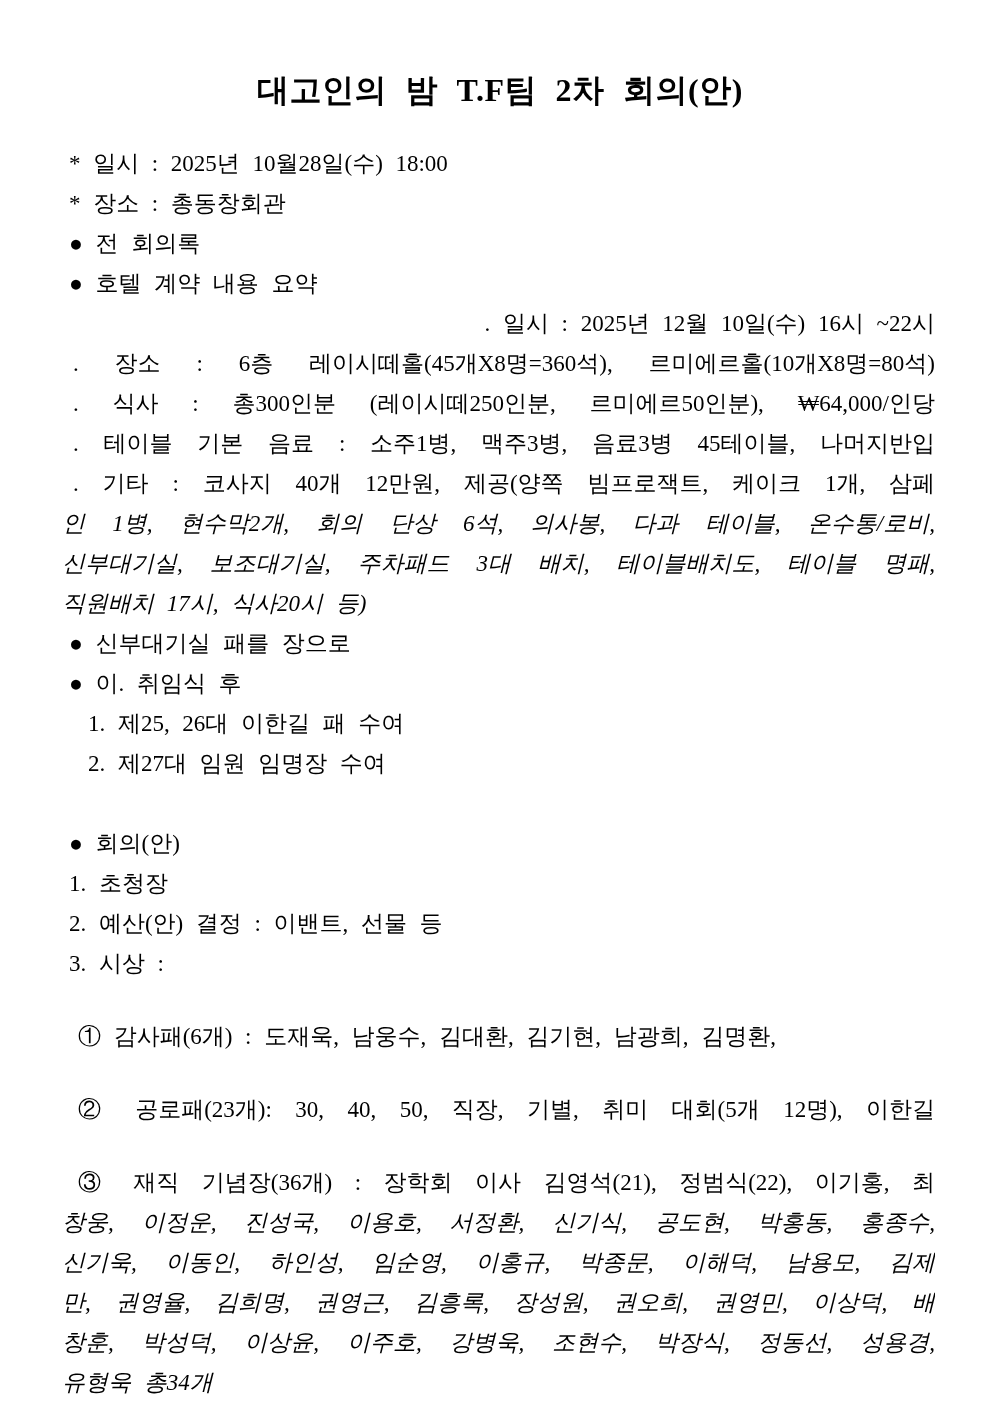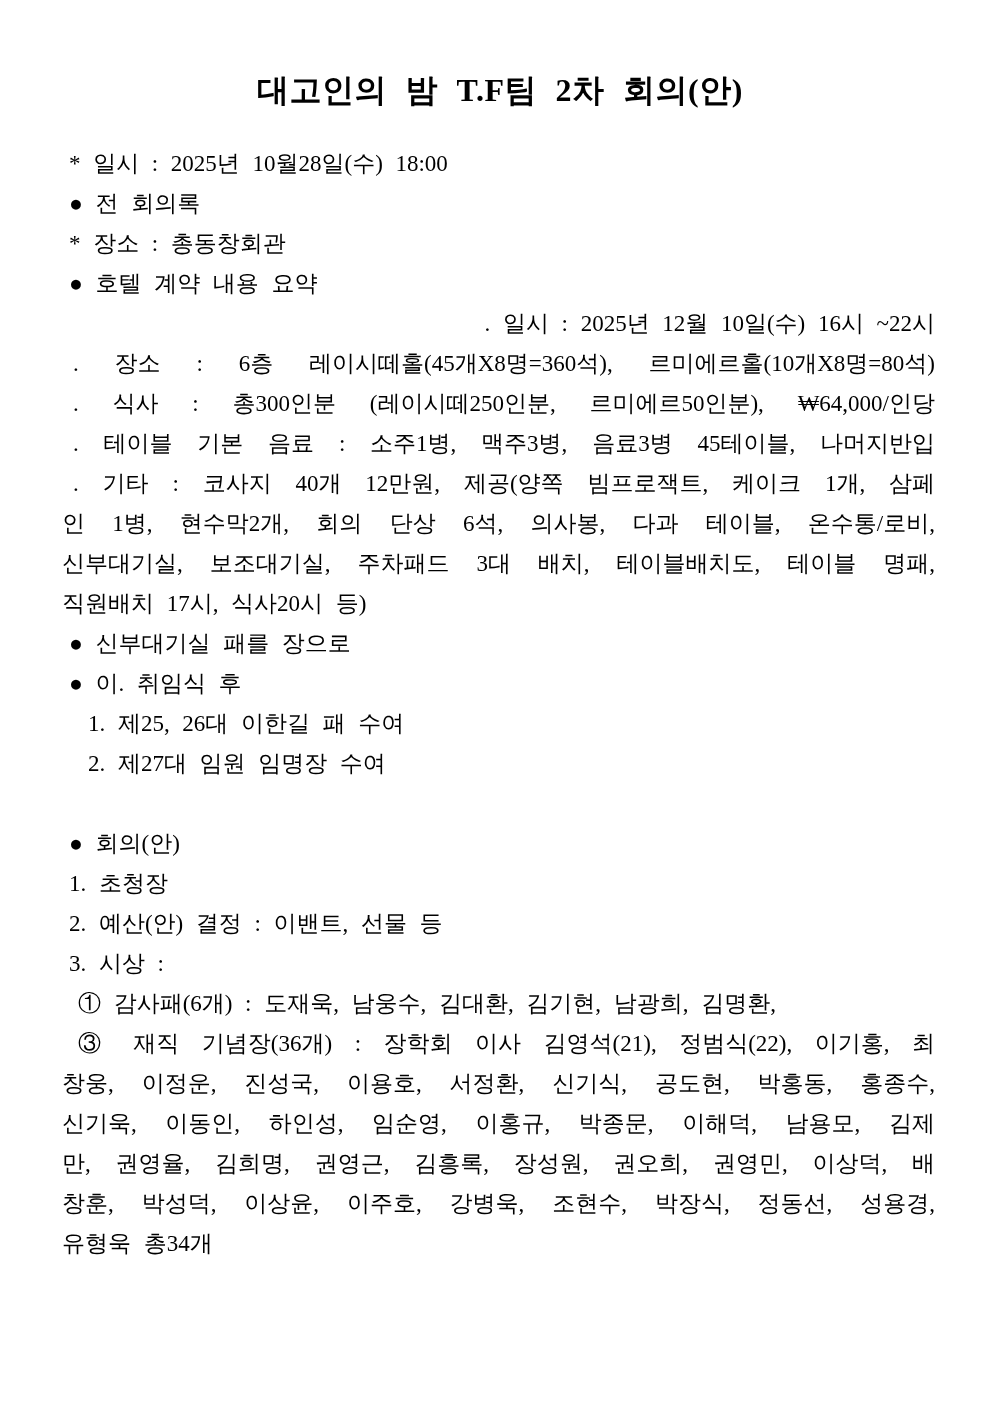--- a/index.html
+++ b/index.html
@@ -42,54 +42,55 @@
     font-size: 23px;
     word-spacing: 0.30em;
     white-space: pre;
     overflow: hidden;
   }
   .line.fill {
     white-space: normal;
     text-align: justify;
     text-align-last: justify;
   }
-  .indent-0 { padding-left: 0; }
+  .indent-0 { padding-left: 0; font-style: italic; }
   .indent-1 { padding-left: 7px; }
   .indent-2 { padding-left: 11px; text-align: right; }
-  .indent-3 { padding-left: 16px; }
+  .indent-3 { padding-left: 16px; margin-top: 33px; }
   .indent-4 { padding-left: 26px; }
 </style>
 </head>
 <body>
 
 <div class="page">
   <h1 class="title">대고인의 밤 T.F팀 2차 회의(안)</h1>
   <div class="content">
       <div class="line indent-1">* 일시 : 2025년 10월28일(수) 18:00</div>
+      <div class="line indent-1">* 장소 : 총동창회관</div>
       <div class="line indent-1">● 전 회의록</div>
-      <div class="line indent-1">* 장소 : 총동창회관</div>
       <div class="line indent-1">● 호텔 계약 내용 요약</div>
       <div class="line indent-2">. 일시 : 2025년 12월 10일(수) 16시 ~22시</div>
       <div class="line indent-2 fill">. 장소 : 6층 레이시떼홀(45개X8명=360석), 르미에르홀(10개X8명=80석)</div>
       <div class="line indent-2 fill">. 식사 : 총300인분 (레이시떼250인분, 르미에르50인분), ₩64,000/인당</div>
       <div class="line indent-2 fill">. 테이블 기본 음료 : 소주1병, 맥주3병, 음료3병 45테이블, 나머지반입</div>
       <div class="line indent-2 fill">. 기타 : 코사지 40개 12만원, 제공(양쪽 빔프로잭트, 케이크 1개, 삼페</div>
       <div class="line indent-0 fill">인 1병, 현수막2개, 회의 단상 6석, 의사봉, 다과 테이블, 온수통/로비,</div>
       <div class="line indent-0 fill">신부대기실, 보조대기실, 주차패드 3대 배치, 테이블배치도, 테이블 명패,</div>
       <div class="line indent-0">직원배치 17시, 식사20시 등)</div>
       <div class="line indent-1">● 신부대기실 패를 장으로</div>
       <div class="line indent-1">● 이. 취임식 후</div>
       <div class="line indent-4">1. 제25, 26대 이한길 패 수여</div>
       <div class="line indent-4">2. 제27대 임원 임명장 수여</div>
       <div class="line indent-0"></div>
       <div class="line indent-1">● 회의(안)</div>
       <div class="line indent-1">1. 초청장</div>
       <div class="line indent-1">2. 예산(안) 결정 : 이밴트, 선물 등</div>
       <div class="line indent-1">3. 시상 :</div>
       <div class="line indent-3">① 감사패(6개) : 도재욱, 남웅수, 김대환, 김기현, 남광희, 김명환,</div>
+      <div class="line indent-3 fill">② 공로패(23개): 30, 40, 50, 직장, 기별, 취미 대회(5개 12명), 이한길</div>
       <div class="line indent-3 fill">③ 재직 기념장(36개) : 장학회 이사 김영석(21), 정범식(22), 이기홍, 최</div>
       <div class="line indent-0 fill">창웅, 이정운, 진성국, 이용호, 서정환, 신기식, 공도현, 박홍동, 홍종수,</div>
       <div class="line indent-0 fill">신기욱, 이동인, 하인성, 임순영, 이홍규, 박종문, 이해덕, 남용모, 김제</div>
       <div class="line indent-0 fill">만, 권영율, 김희명, 권영근, 김흥록, 장성원, 권오희, 권영민, 이상덕, 배</div>
       <div class="line indent-0 fill">창훈, 박성덕, 이상윤, 이주호, 강병욱, 조현수, 박장식, 정동선, 성용경,</div>
       <div class="line indent-0">유형욱 총34개</div>
     </div>
 </div>
 
 </body></html>

